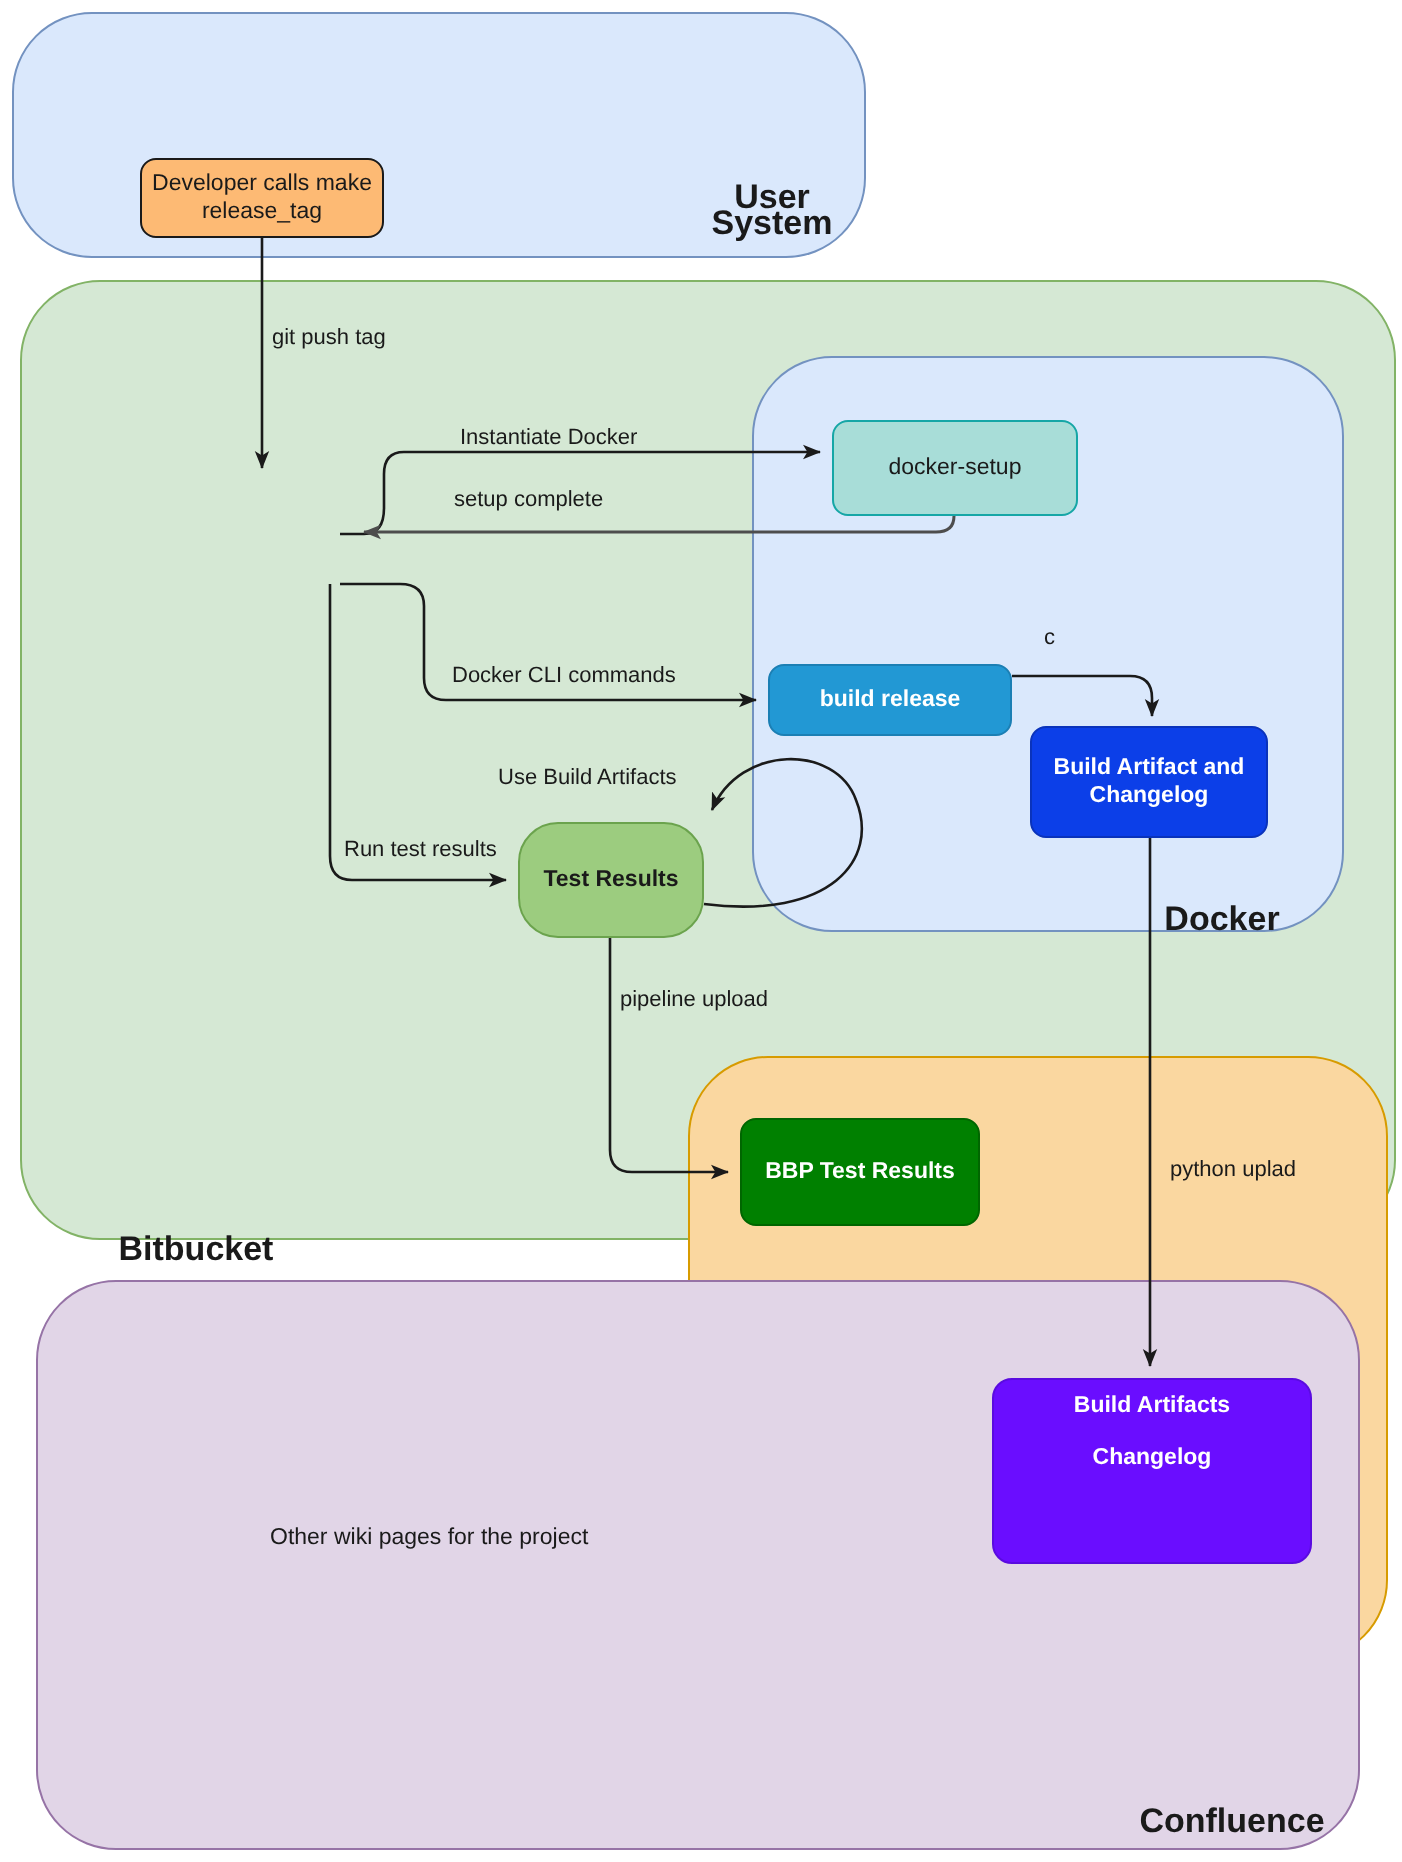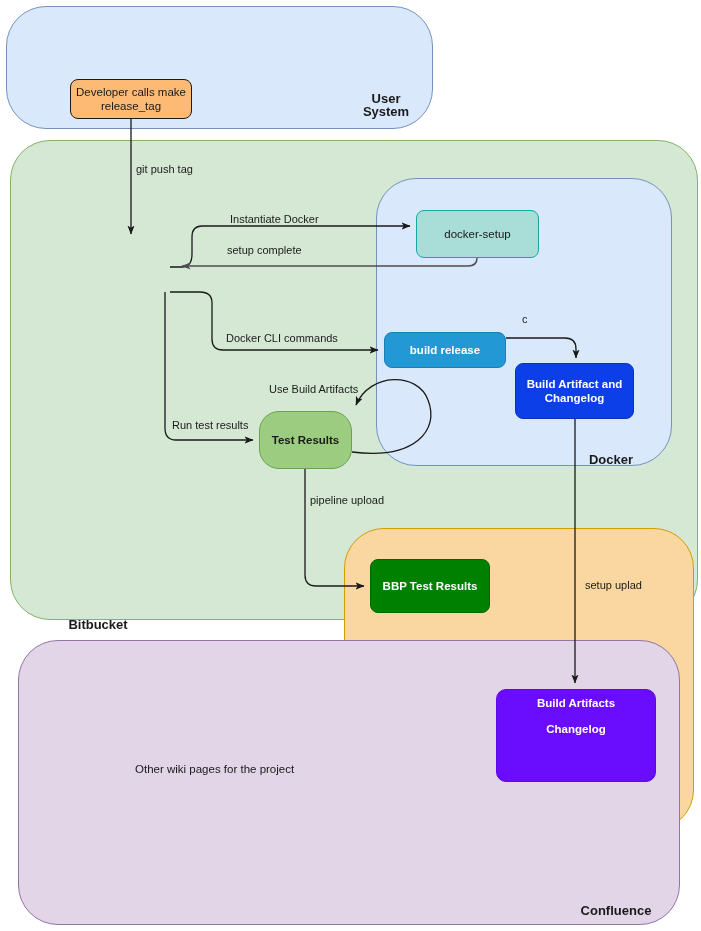--- a/index.html
+++ b/index.html
@@ -19,21 +19,21 @@
   }
   .container-box {
     position: absolute;
     box-sizing: border-box;
     border-style: solid;
     border-width: 1.4px;
     border-radius: 40px;
   }
   .container-label {
     position: absolute;
-    font-size: 13px;
+    font-size: 17px;
     font-weight: bold;
     color: #1a1a1a;
     text-align: center;
     line-height: 13px;
     white-space: pre-line;
   }
   .node {
     position: absolute;
     box-sizing: border-box;
     display: flex;
@@ -144,20 +144,20 @@
   <div class="node" id="n-build-artifacts-changelog" style="left: 496px; top: 689px; width: 160px; height: 93px; background: rgb(106, 13, 255); border-color: rgb(90, 11, 224); color: rgb(255, 255, 255); border-radius: 10px; font-weight: bold; justify-content: flex-start; padding-top: 0; line-height: 26px;">
       <span>Build Artifacts</span>
       <span>Changelog</span>
     </div>
 
   <div class="edge-label" id="el-0" style="left: 136px; top: 163px;">git push tag</div>
   <div class="edge-label" id="el-1" style="left: 230px; top: 213px;">Instantiate Docker</div>
   <div class="edge-label" id="el-2" style="left: 227px; top: 244px;">setup complete</div>
   <div class="edge-label" id="el-3" style="left: 226px; top: 332px;">Docker CLI commands</div>
   <div class="edge-label" id="el-4" style="left: 522px; top: 313px;">c</div>
-  <div class="edge-label" id="el-5" style="left: 249px; top: 383px; margin-left: 20px;">Use Build Artifacts</div>
+  <div class="edge-label" id="el-5" style="left: 249px; top: 383px;">Use Build Artifacts</div>
   <div class="edge-label" id="el-6" style="left: 172px; top: 419px;">Run test results</div>
   <div class="edge-label" id="el-7" style="left: 310px; top: 494px;">pipeline upload</div>
-  <div class="edge-label" id="el-8" style="left: 585px; top: 579px;">setup uplad</div>
+  <div class="edge-label" id="el-8" style="left: 585px; top: 579px;">python uplad</div>
 
   <div class="free-text" id="ft-0" style="left: 135px; top: 763px;">Other wiki pages for the project</div>
 
 </div>
 
 </body></html>

